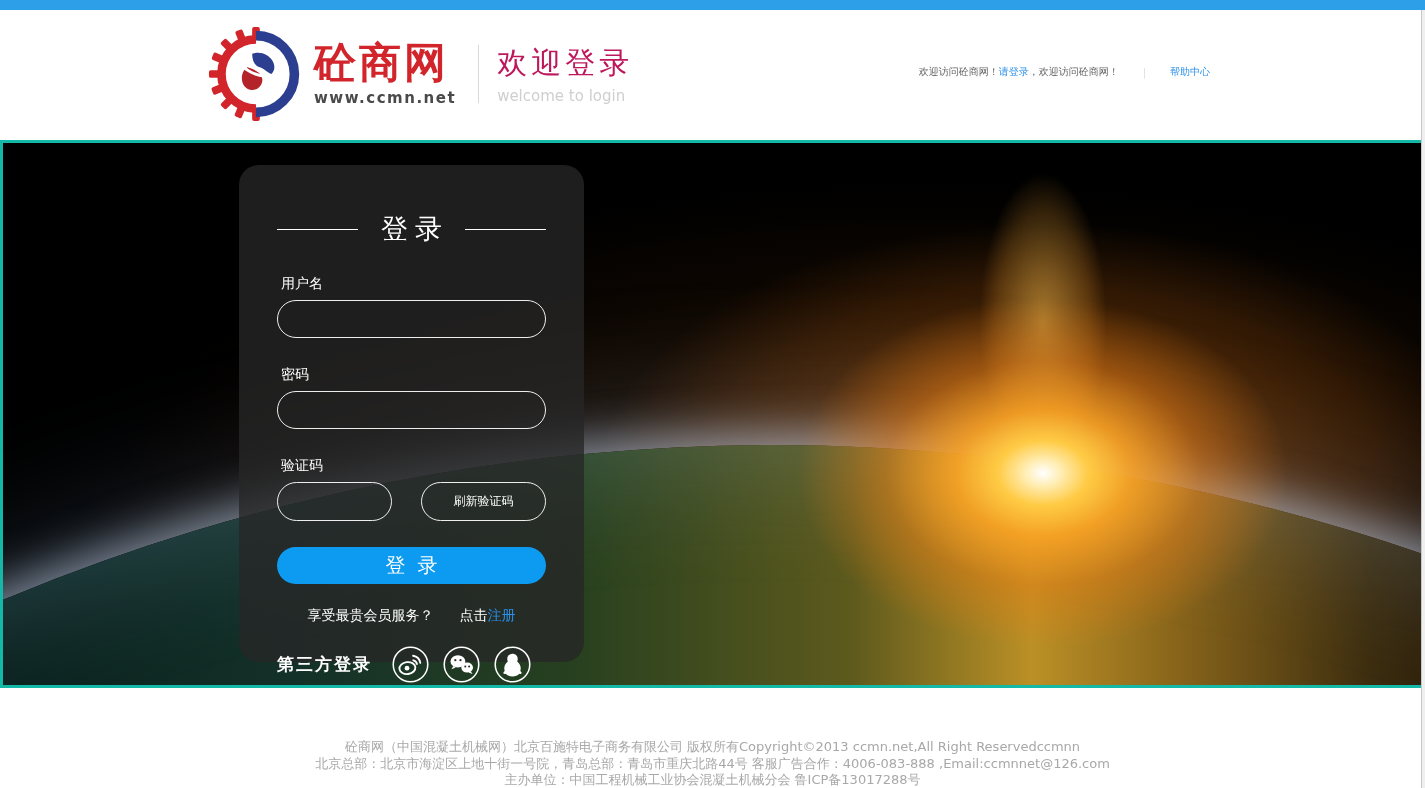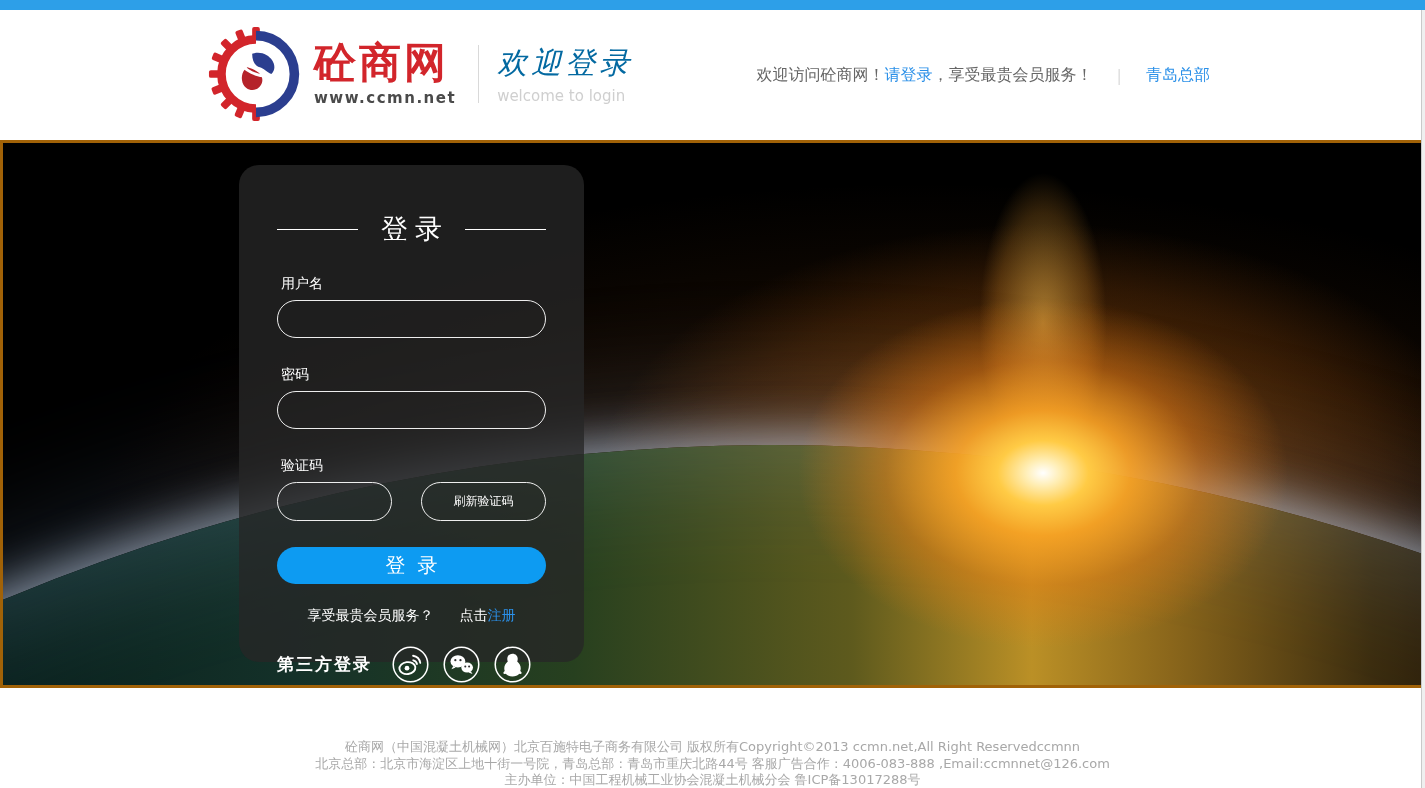--- a/index.html
+++ b/index.html
@@ -13,29 +13,29 @@
   .scroll-strip { position:absolute; top:10px; right:0; width:4px; height:778px; background:#efefef; border-left:1px solid #c9c9c9; z-index:30; }
 
   
   .header { position:absolute; top:10px; left:0; width:100%; height:142px; background:#fff; }
   .logo-wrap { position:absolute; left:208px; top:16px; display:flex; align-items:center; }
   .logo-gear { width:96px; height:96px; }
   .brand-col { margin-left:10px; }
   .brand-name { font-size:42px; line-height:1.05; font-weight:bold; color:#D2252B; letter-spacing:3px; }
   .brand-domain { font-size:15px; font-weight:bold; color:#4a4a4a; letter-spacing:1.5px; margin-top:3px; }
   .logo-divider { width:1px; height:58px; background:#d9d9d9; margin:0 18px 0 22px; }
-  .tagline { font-size:30px; color:#0369a1; letter-spacing:4px;font-style:italic; }
+  .tagline { font-size:30px; color:#be185d; letter-spacing:4px; }
   .tagline-en { font-size:15px; color:#cfcfcf; margin-top:3px; }
 
-  .header-right { position:absolute; right:215px; top:55px; display:flex; align-items:center; font-size:16px; color:#666; white-space:nowrap; }
+  .header-right { position:absolute; right:215px; top:55px; display:flex; align-items:center; font-size:10px; color:#666; white-space:nowrap; }
   .header-right a { text-decoration:none; color:#2B90E8; cursor:pointer; }
   .hr-divider { color:#ddd; margin:0 24px; }
 
   
-  .hero { position:absolute; top:140px; left:0; width:1425px; height:548px; border:3px solid #a16207; background:#000; overflow:hidden; }
+  .hero { position:absolute; top:140px; left:0; width:1425px; height:548px; border:3px solid #14b8a6; background:#000; overflow:hidden; }
   .hero-bg { position:absolute; left:0; top:0; width:1419px; height:542px;
     background:
       radial-gradient(ellipse 620px 360px at 1040px 340px, rgba(236,126,20,0.50), rgba(200,100,15,0.18) 55%, transparent 72%),
       radial-gradient(ellipse 1150px 480px at 920px 400px, rgba(150,75,15,0.30), transparent 75%),
       #000;
     z-index:1; }
   .sun-beam { position:absolute; left:955px; top:-20px; width:170px; height:400px;
     background:radial-gradient(ellipse closest-side at center, rgba(255,195,80,0.55), rgba(255,170,50,0.20) 55%, transparent 75%); z-index:2; }
   .earth { position:absolute; left:-1222px; top:302px; width:3984px; height:3984px; border-radius:50%;
     background:linear-gradient(90deg, #03100e 26%, #0a211d 31%, #143129 38%, #27401f 45%, #5e5a1d 52%, #bb9026 56.5%, #8a661b 60%, #3c2d0f 65%, #190f06 69%, #000 76%);
@@ -109,23 +109,23 @@
       <div class="logo-divider"></div>
       <div>
         <div class="tagline">欢迎登录</div>
         <div class="tagline-en">welcome to login</div>
       </div>
     </div>
 
     <div class="header-right">
       <span>欢迎访问砼商网！</span>
       <a>请登录</a>
-      <span>，享受最贵会员服务！</span>
+      <span>，欢迎访问砼商网！</span>
       <span class="hr-divider">|</span>
-      <a>青岛总部</a>
+      <a>帮助中心</a>
     </div>
   </div>
 
   <div class="hero">
     <div class="hero-bg"></div>
     <div class="sun-beam"></div>
     <div class="earth"></div>
     <div class="sun-core"></div>
 
     <div class="panel">

